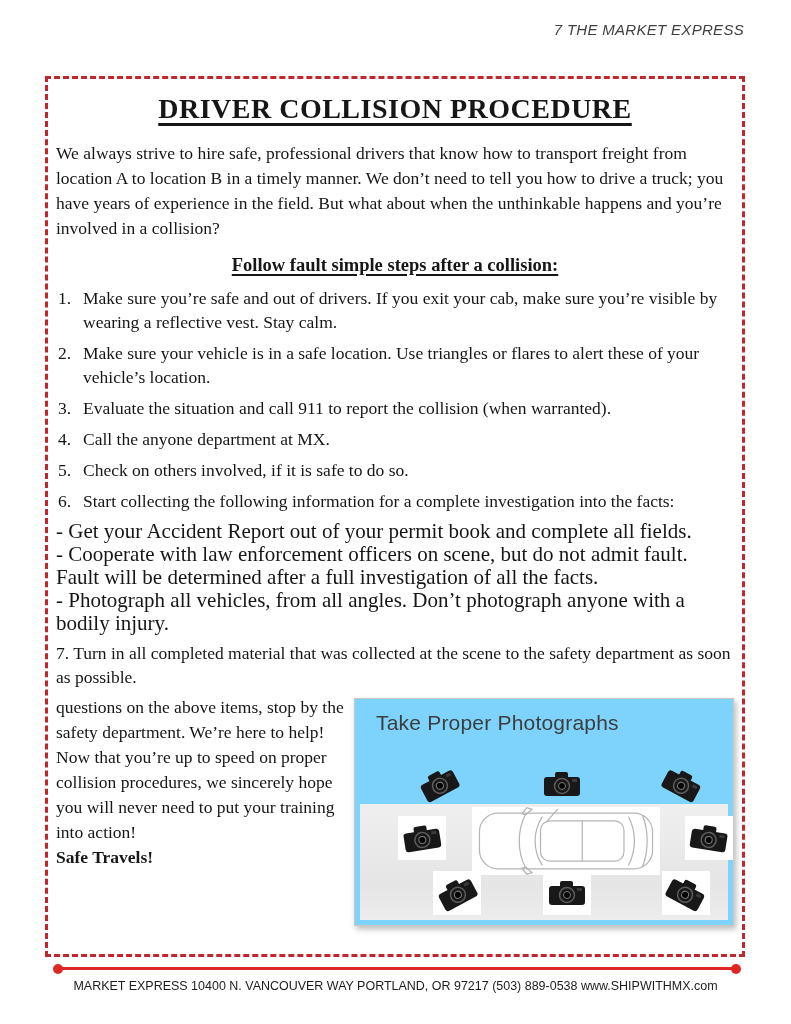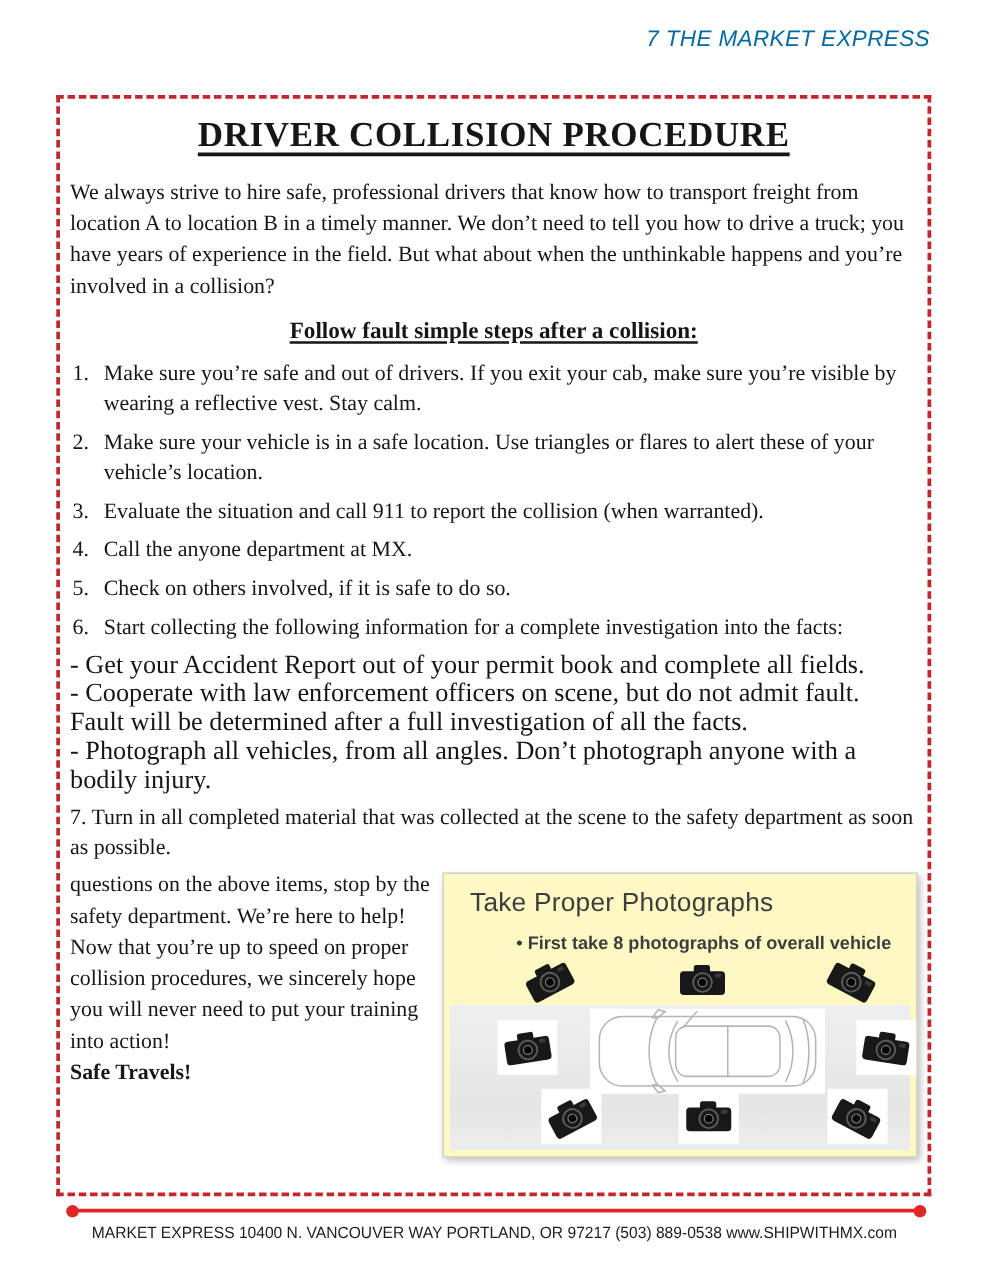--- a/index.html
+++ b/index.html
@@ -10,22 +10,22 @@
     position:relative;
     font-family:"Liberation Serif", serif;
     color:#161616;
     overflow:hidden;
   }
 
   
   .hdr {
     position:absolute; top:21px; right:47px;
     font-family:"Liberation Sans", sans-serif;
-    font-style:italic; font-size:18px; letter-spacing:.3px;
-    color:#0369a1;
+    font-style:italic; font-size:15px; letter-spacing:.3px;
+    color:#404040;
   }
 
   
   .box {
     position:absolute; left:45px; top:76px;
     width:700px; height:881px;
     border:3px dashed #c1272d;
     padding:4px 8px 0 8px;
     overflow:hidden;
   }
@@ -62,21 +62,21 @@
 
   .closing { font-size:17.5px; line-height:25px; }
   .closing .line1 { display:block; }
   .signoff { font-weight:bold; }
 
   
   .figure {
     float:right;
     width:380px; height:228px;
     margin:3px 0 2px 10px;
-    background:#fef9c3;
+    background:#7dd3fc;
     border:1px solid #c9c9c9;
     box-shadow:2px 3px 6px rgba(0,0,0,.28);
     position:relative;
     font-family:"Liberation Sans", sans-serif;
     color:#3d3d3d;
   }
   .fig-title { margin:11px 0 0 21px; font-size:21px; letter-spacing:.2px; }
   .fig-bullet { margin:8px 0 0 58px; font-size:14.5px; font-weight:bold; }
   .photo-wrap { position:absolute; left:5px; right:5px; top:66px; bottom:5px; }
   .band {
@@ -155,21 +155,20 @@
     <p class="substep">- Get your Accident Report out of your permit book and complete all fields.</p>
     <p class="substep">- Cooperate with law enforcement officers on scene, but do not admit fault. Fault will be determined after a full investigation of all the facts.</p>
     <p class="substep">- Photograph all vehicles, from all angles. Don’t photograph anyone with a bodily injury.</p>
   </div>
 
   <p class="step7">7. Turn in all completed material that was collected at the scene to the safety department as soon as possible.</p>
 
   <div class="closing">
     <span class="figure">
       <span class="fig-title" style="display:block">Take Proper Photographs</span>
-      <span class="fig-bullet" style="display:block">• First take 8 photographs of overall vehicle</span>
       <span class="photo-wrap" style="display:block">
         <span class="band" style="display:block"></span>
 
         <span class="campad" style="left:38px;top:51px"></span>
         <span class="campad" style="left:325px;top:51px"></span>
         <span class="campad" style="left:73px;top:106px"></span>
         <span class="campad" style="left:183px;top:106px"></span>
         <span class="campad" style="left:302px;top:106px"></span>
 
         <span class="car-box">

